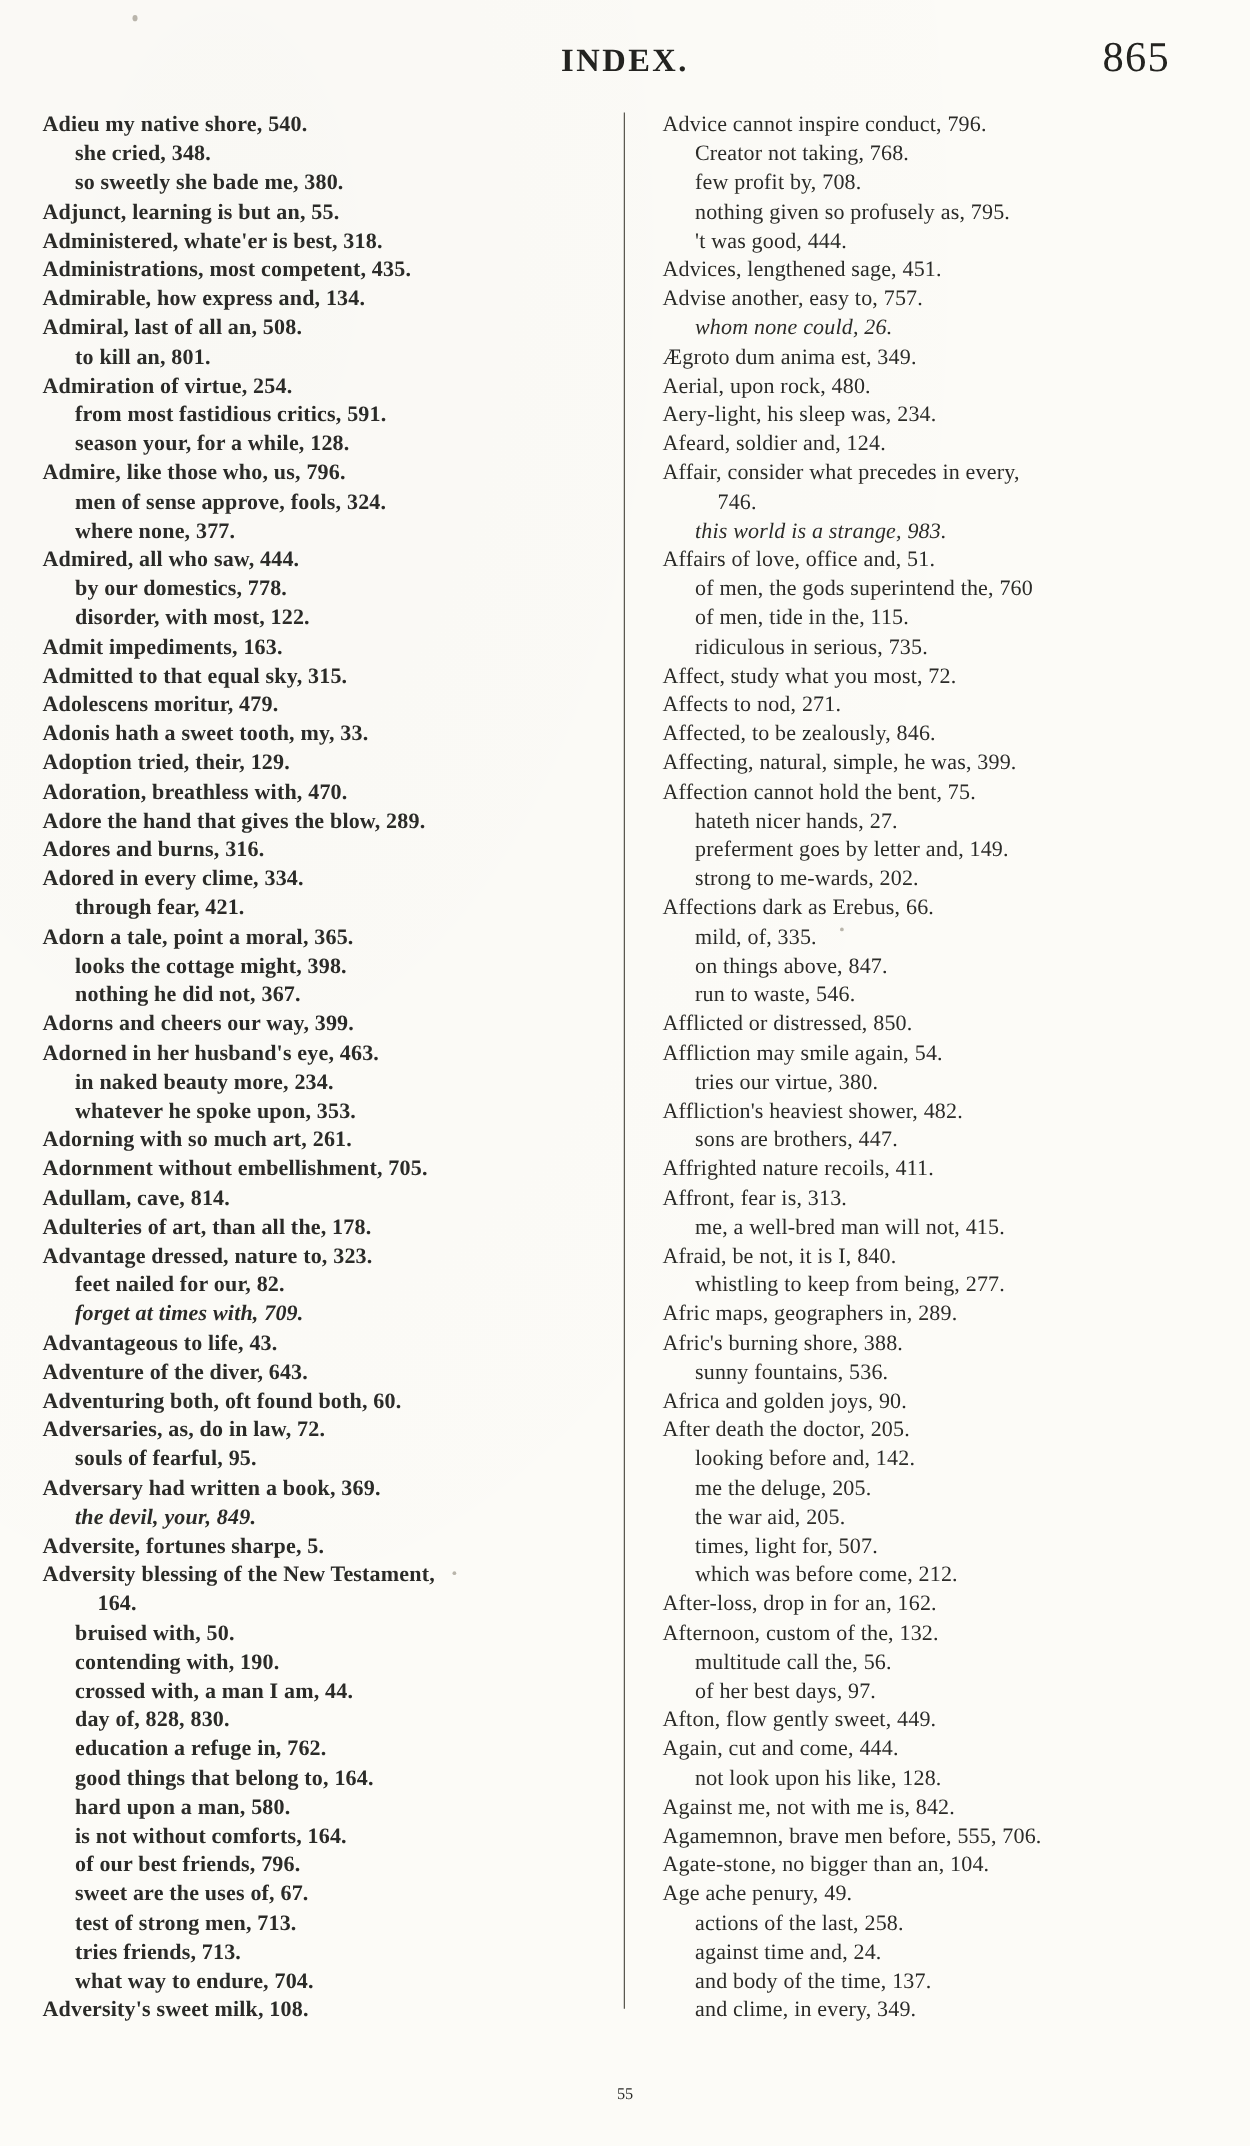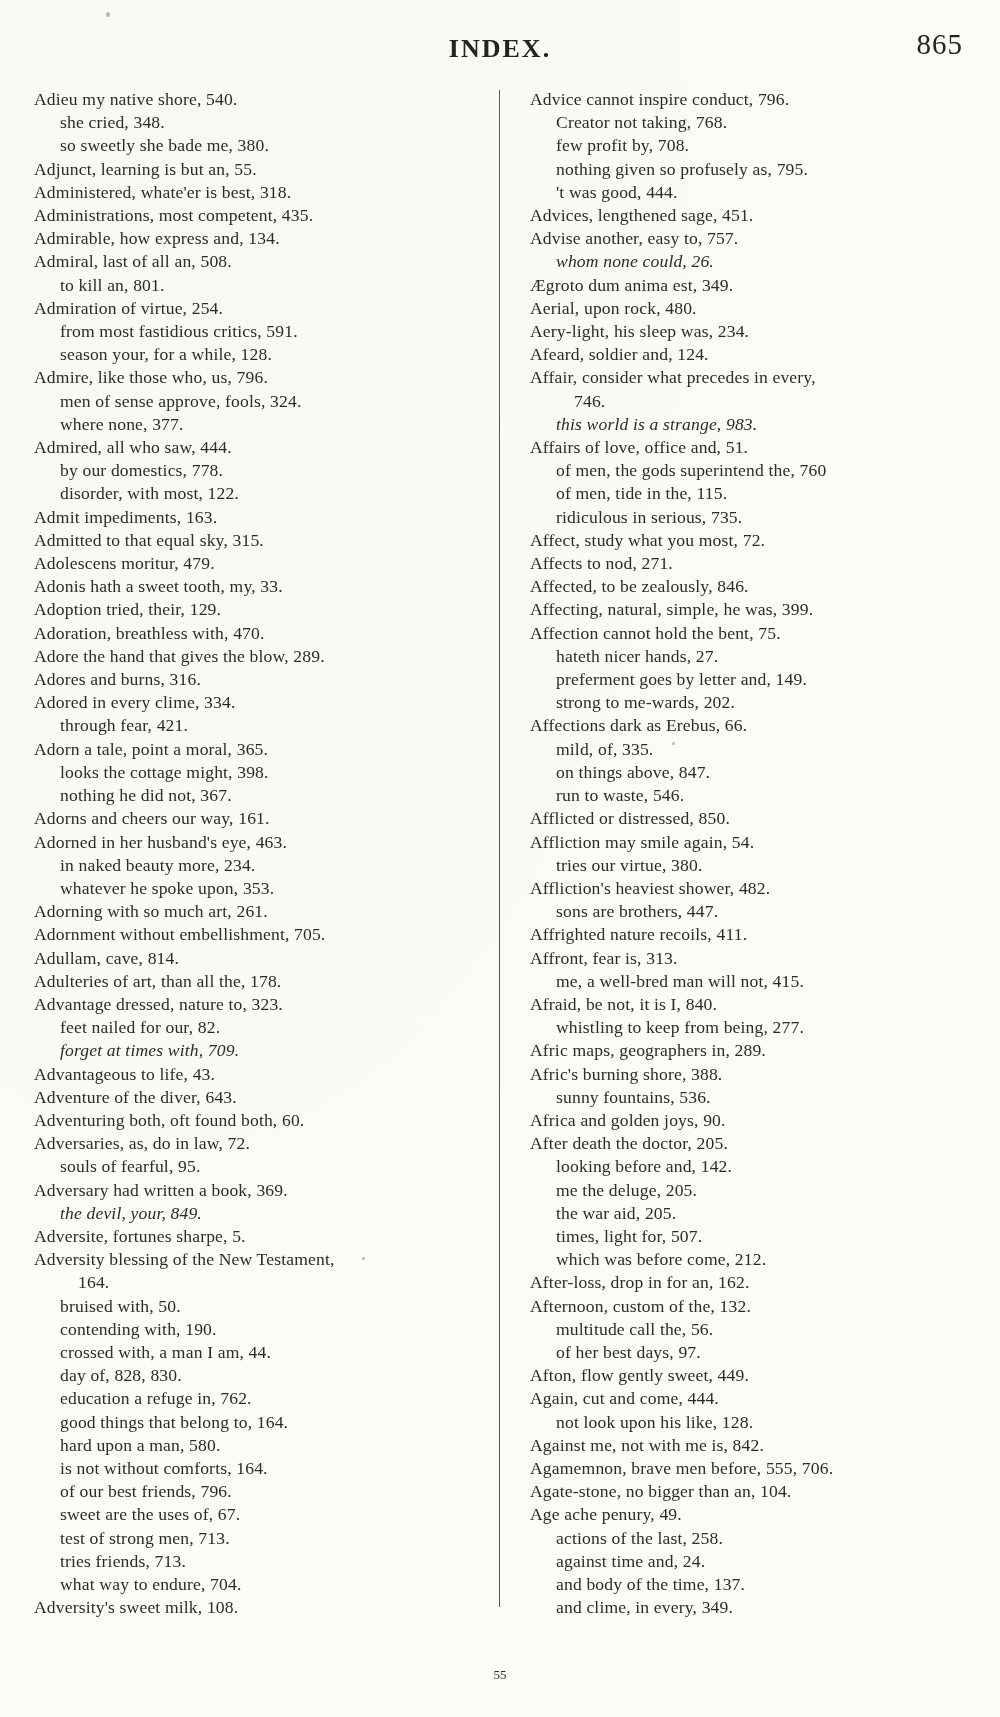--- a/index.html
+++ b/index.html
@@ -35,23 +35,23 @@
     top: 12px;
     text-align: center;
     font-size: 26px;
     letter-spacing: 2px;
     font-weight: 700;
     font-family: "Liberation Serif", serif;
     color: #232320;
   }
   .page-number {
     position: absolute;
-    right: 3px;
+    right: 30px;
     top: 6px;
-    font-size: 29px;
+    font-size: 34px;
     font-weight: 400;
     color: #232320;
     letter-spacing: 1px;
     text-align: right;
   }
   .speck {
     position: absolute;
     background: #b9b5ab;
     border-radius: 50%;
   }
@@ -60,20 +60,21 @@
     display: flex;
     gap: 0;
     margin-top: 8px;
   }
   .col {
     width: 50%;
     box-sizing: border-box;
   }
   .col-left {
     padding-right: 22px;
+    font-weight: bold;
   }
   .col-right {
     padding-left: 30px;
   }
   .rule {
     position: absolute;
     left: 50%;
     top: 2px;
     bottom: 12px;
     width: 1px;
@@ -140,21 +141,21 @@
         <div class="entry">Adonis hath a sweet tooth, my, 33.</div>
         <div class="entry">Adoption tried, their, 129.</div>
         <div class="entry">Adoration, breathless with, 470.</div>
         <div class="entry">Adore the hand that gives the blow, 289.</div>
         <div class="entry">Adores and burns, 316.</div>
         <div class="entry">Adored in every clime, 334.</div>
         <div class="entry ind1">through fear, 421.</div>
         <div class="entry">Adorn a tale, point a moral, 365.</div>
         <div class="entry ind1">looks the cottage might, 398.</div>
         <div class="entry ind1">nothing he did not, 367.</div>
-        <div class="entry">Adorns and cheers our way, 161.</div>
+        <div class="entry">Adorns and cheers our way, 399.</div>
         <div class="entry">Adorned in her husband's eye, 463.</div>
         <div class="entry ind1">in naked beauty more, 234.</div>
         <div class="entry ind1">whatever he spoke upon, 353.</div>
         <div class="entry">Adorning with so much art, 261.</div>
         <div class="entry">Adornment without embellishment, 705.</div>
         <div class="entry">Adullam, cave, 814.</div>
         <div class="entry">Adulteries of art, than all the, 178.</div>
         <div class="entry">Advantage dressed, nature to, 323.</div>
         <div class="entry ind1">feet nailed for our, 82.</div>
         <div class="entry ind1 ital">forget at times with, 709.</div>

